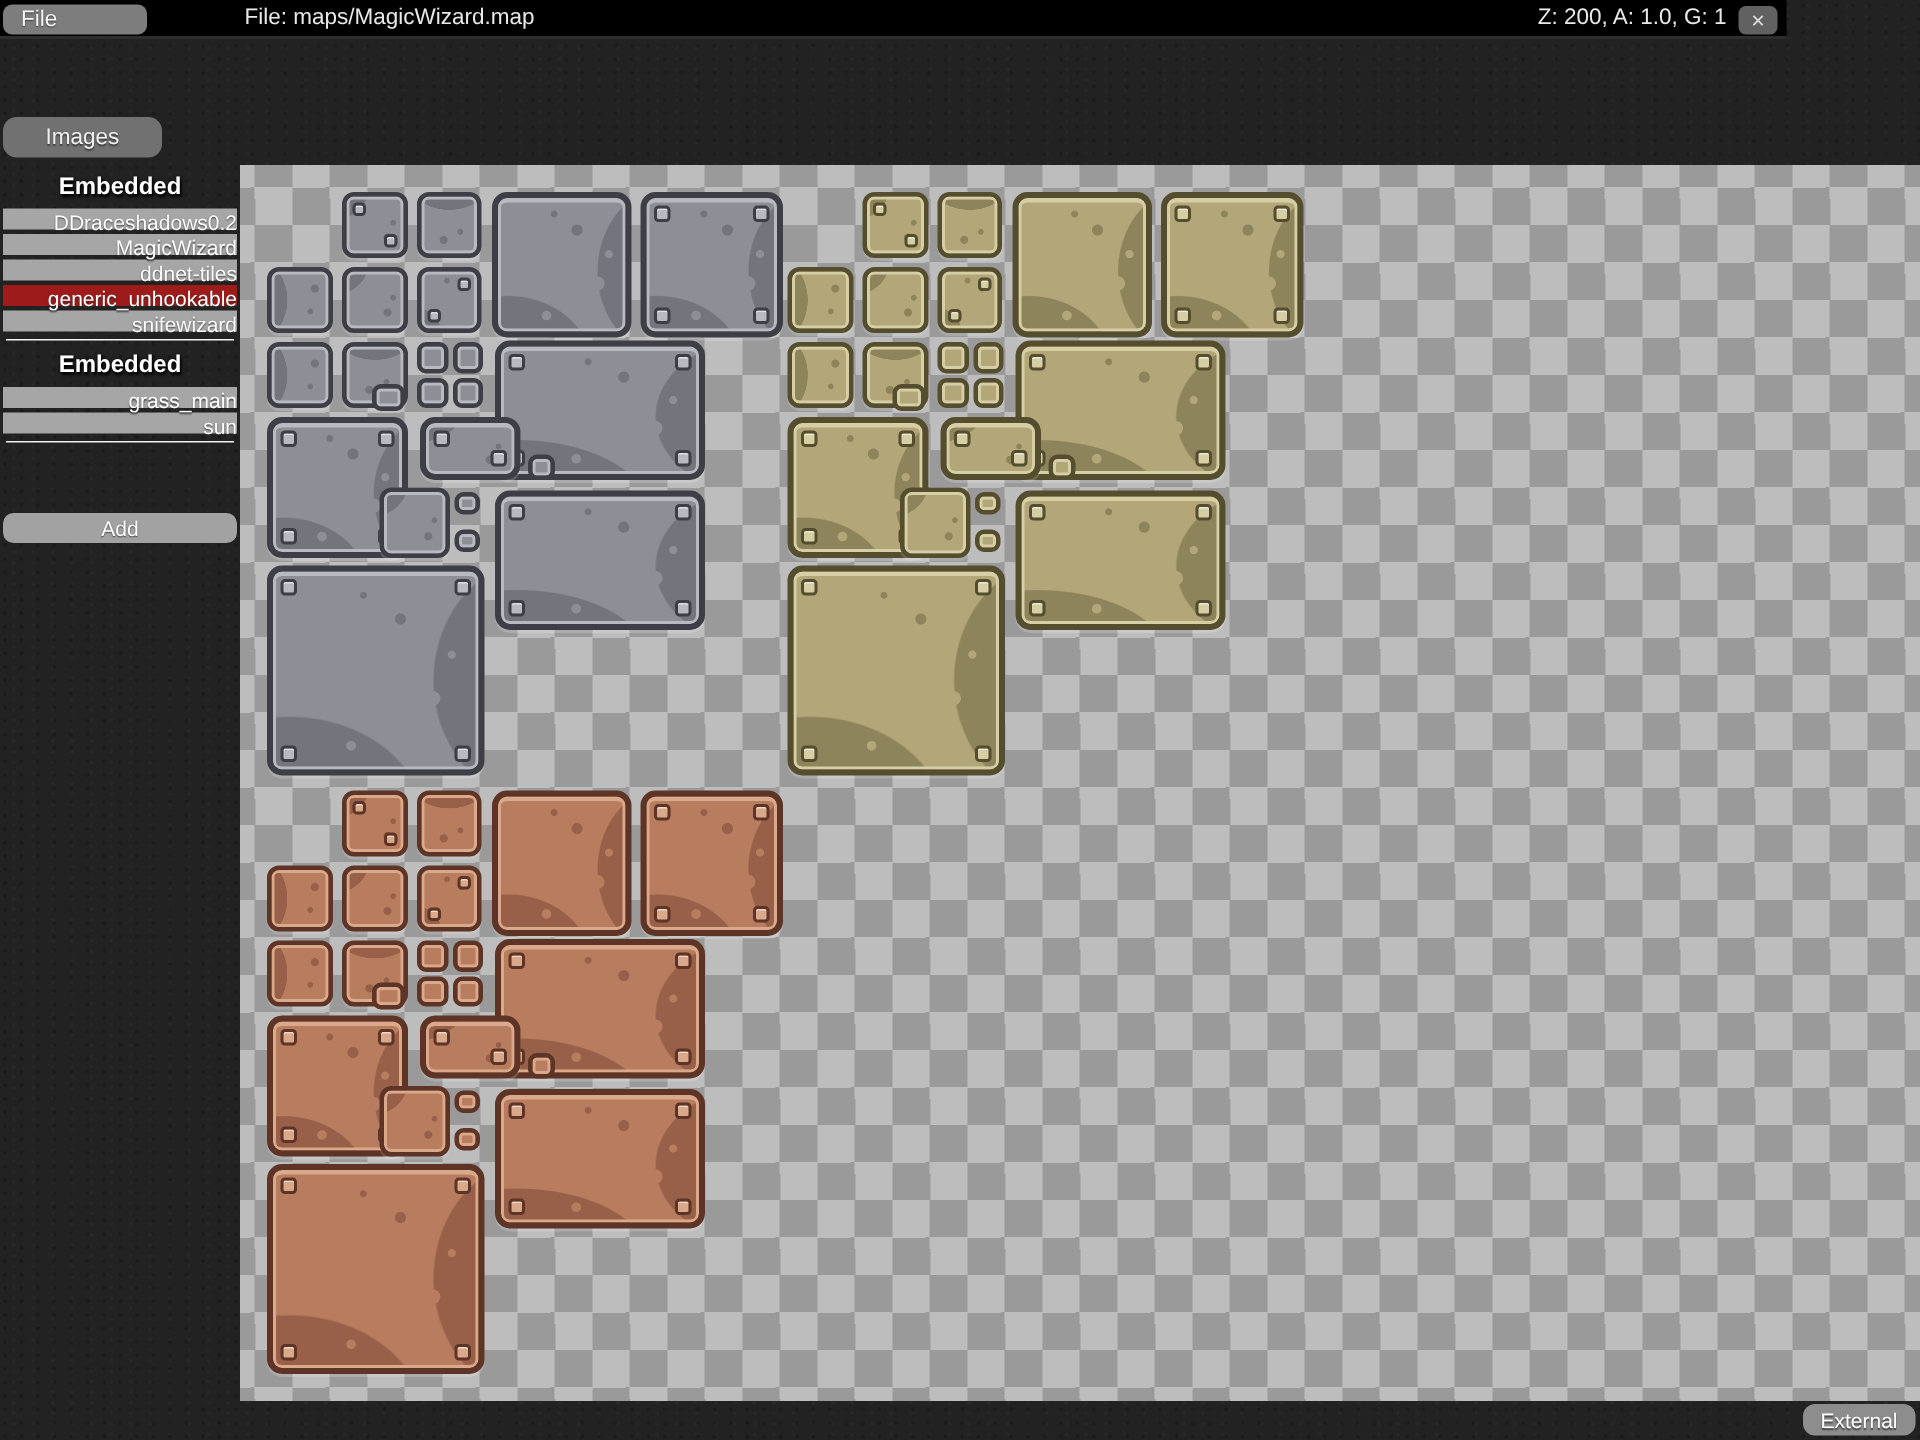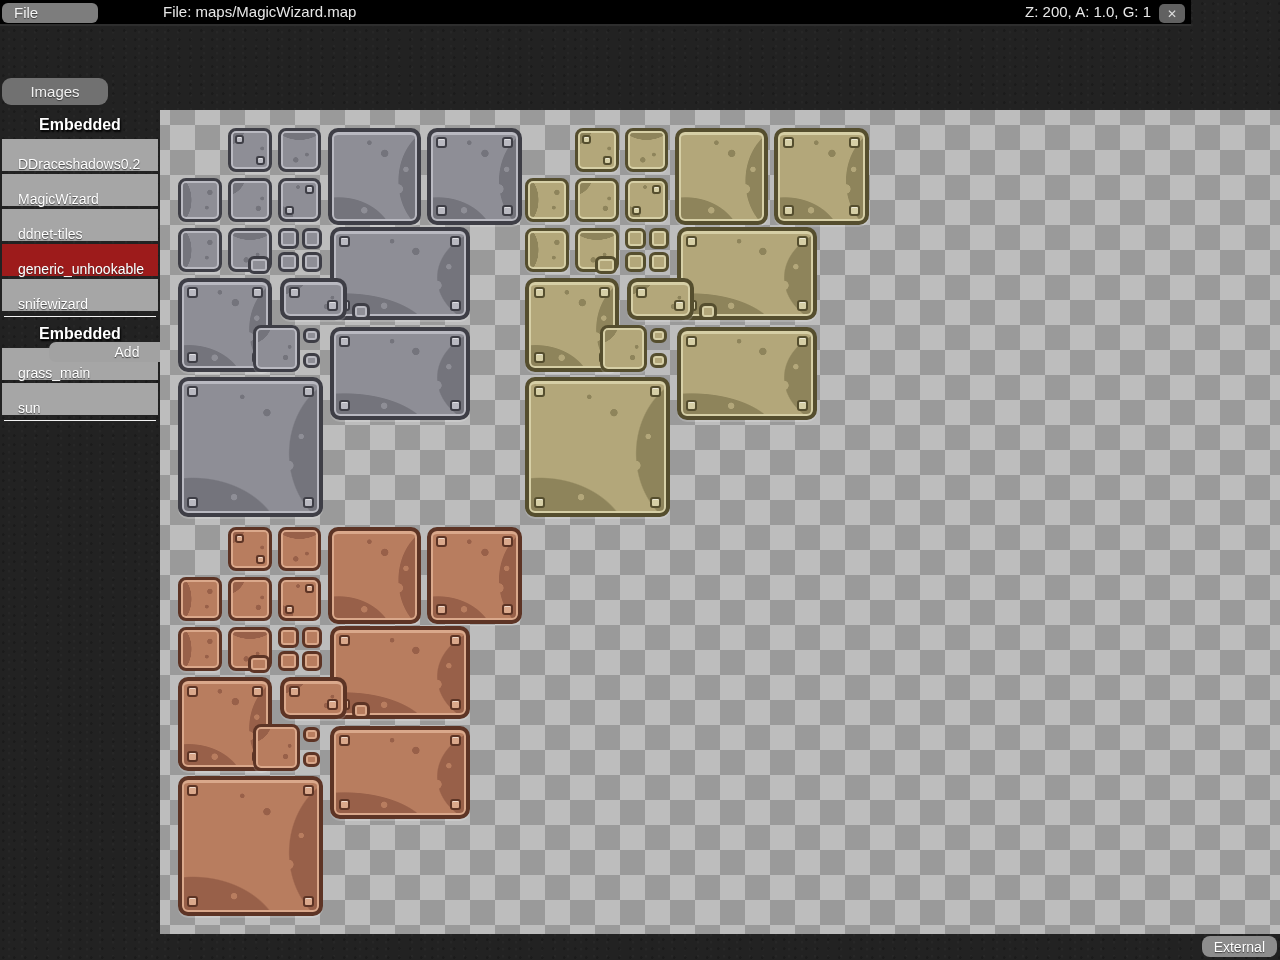--- a/index.html
+++ b/index.html
@@ -40,32 +40,32 @@
     color:#f0f0f0;font-size:15px;font-family:inherit;
     text-shadow:0 1px 1px rgba(0,0,0,.5);cursor:pointer;
   }
   .sections{position:absolute;left:2px;top:114px;width:156px;}
   .side-header{
     height:22px;line-height:22px;margin-bottom:3px;
     color:#ffffff;font-weight:bold;font-size:16px;text-align:center;
     text-shadow:1px 2px 2px #000,0 0 2px rgba(0,0,0,.8);
   }
   .side-item{
-    display:block;width:156px;height:25px;margin:0 0 3px 0;
-    background:#a6a6a6;border:none;padding:16px;line-height:19px;
-    color:#ffffff;font-size:14px;text-align:left;font-family:inherit;
+    display:block;width:156px;height:14px;margin:0 0 3px 0;
+    background:#a6a6a6;border:none;padding:0;line-height:19px;
+    color:#ffffff;font-size:14px;text-align:right;font-family:inherit;
     text-shadow:0 1px 1px rgba(45,45,45,.85);cursor:pointer;
   }
   .side-item.selected{background:#9d1b1b;}
   .separator{height:1px;background:#f2f2f2;margin:5px 2px 6px 2px;}
   .add-btn{
     position:absolute;left:2px;top:342px;width:156px;height:20px;
     background:#a2a2a2;border:none;border-radius:7px;
     color:#ffffff;font-size:14px;font-family:inherit;
-    text-shadow:0 1px 1px rgba(45,45,45,.85);cursor:pointer;margin-left:47px;
+    text-shadow:0 1px 1px rgba(45,45,45,.85);cursor:pointer;
   }
 
   
   .canvas{
     position:absolute;left:160px;top:110px;width:1120px;height:824px;
     background-color:#9a9a9a;
     background-image:conic-gradient(#9a9a9a 0.25turn,#bdbdbd 0 0.5turn,#9a9a9a 0 0.75turn,#bdbdbd 0);
     background-size:50px 50px;background-position:-15px -10px;
     overflow:hidden;
   }

